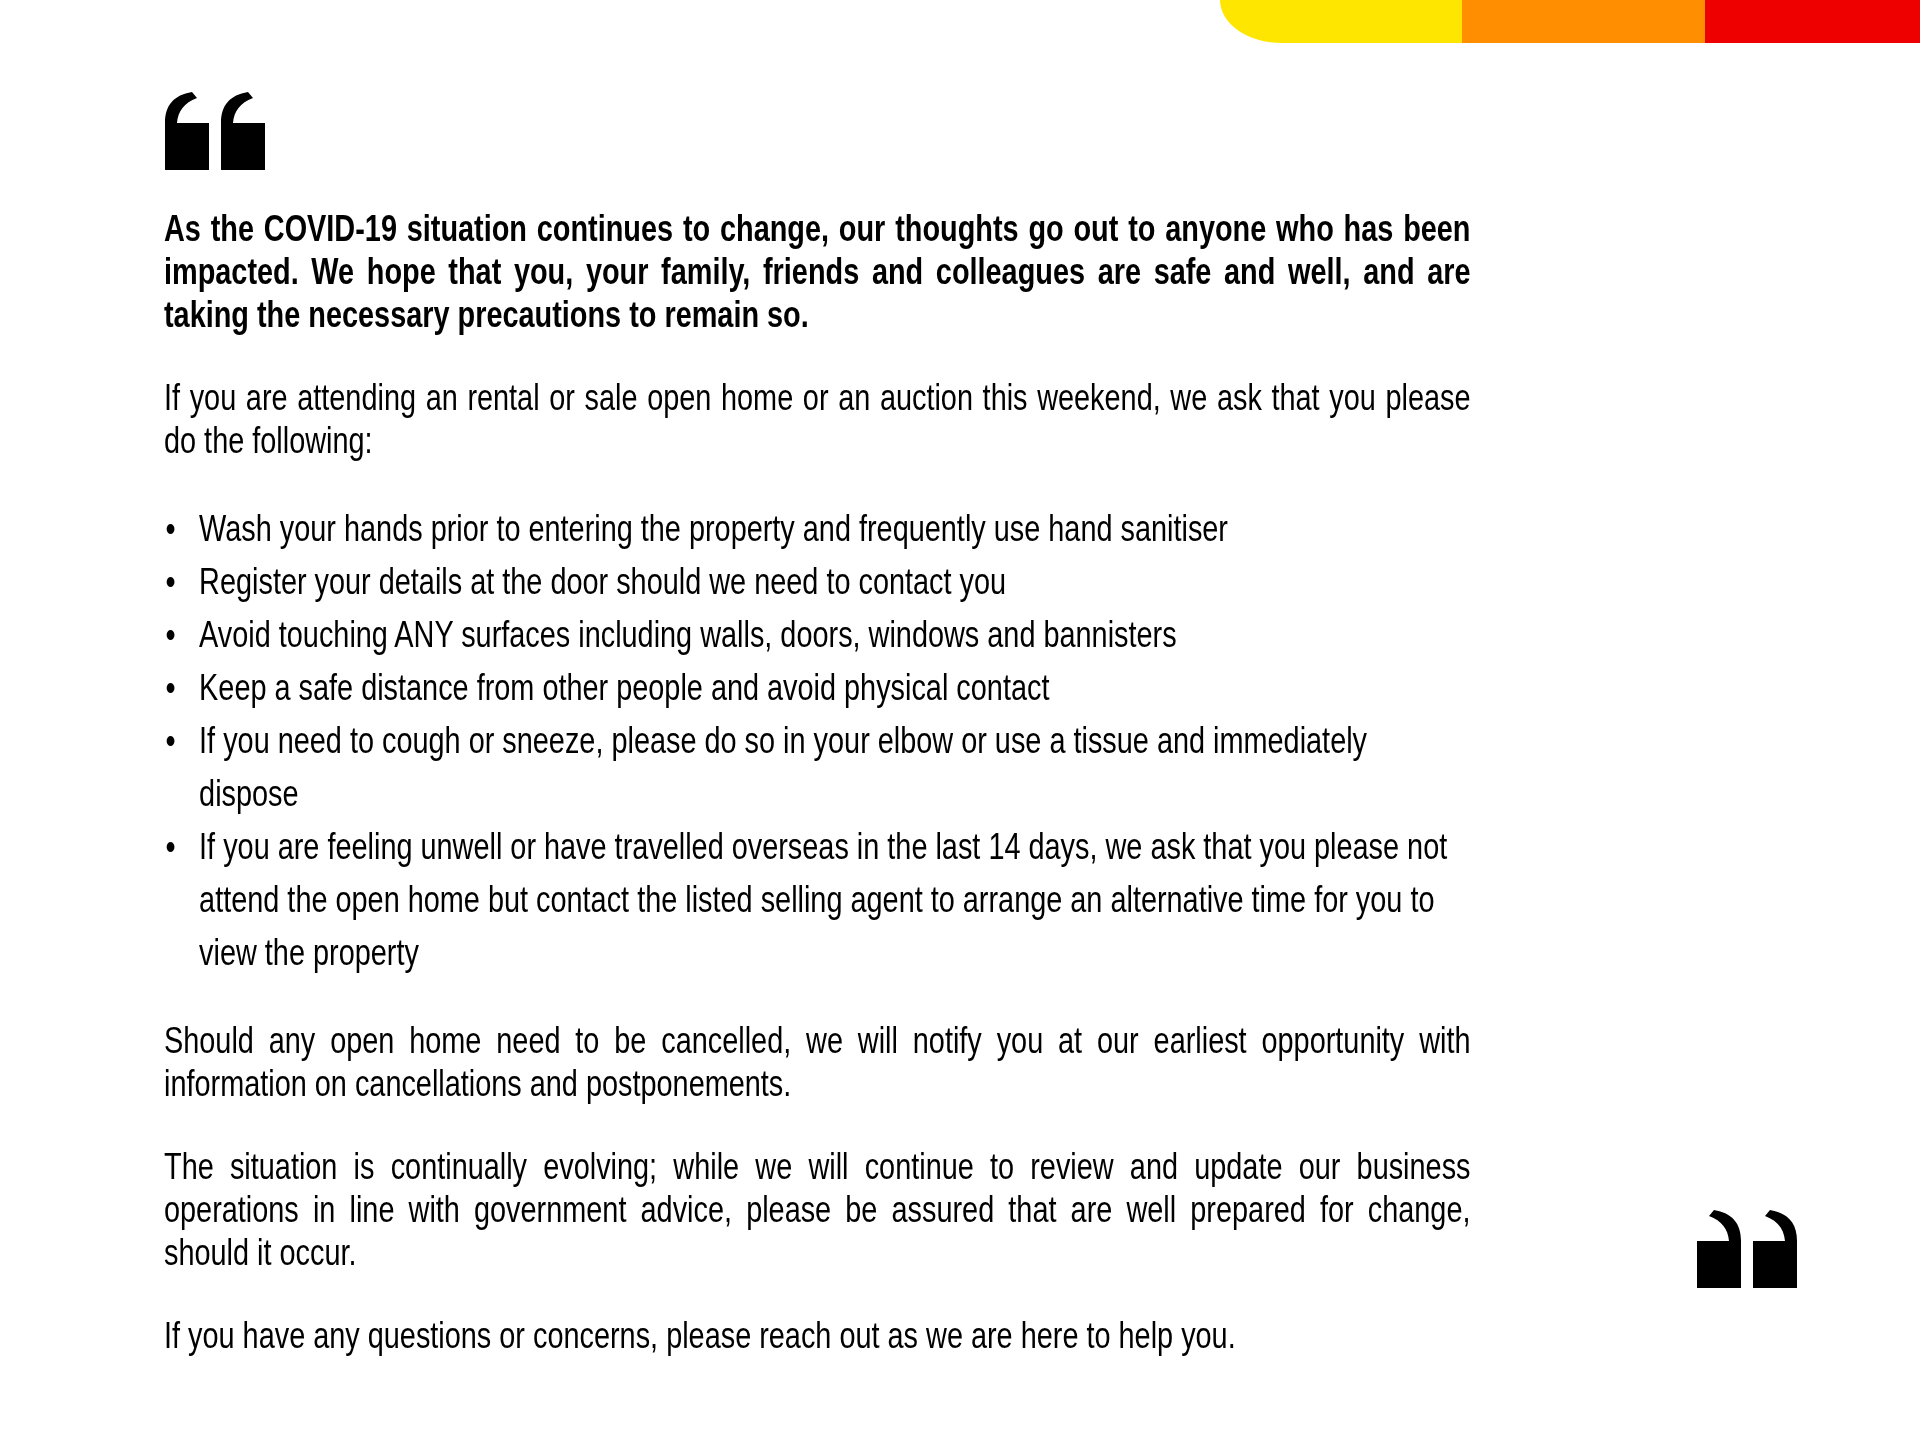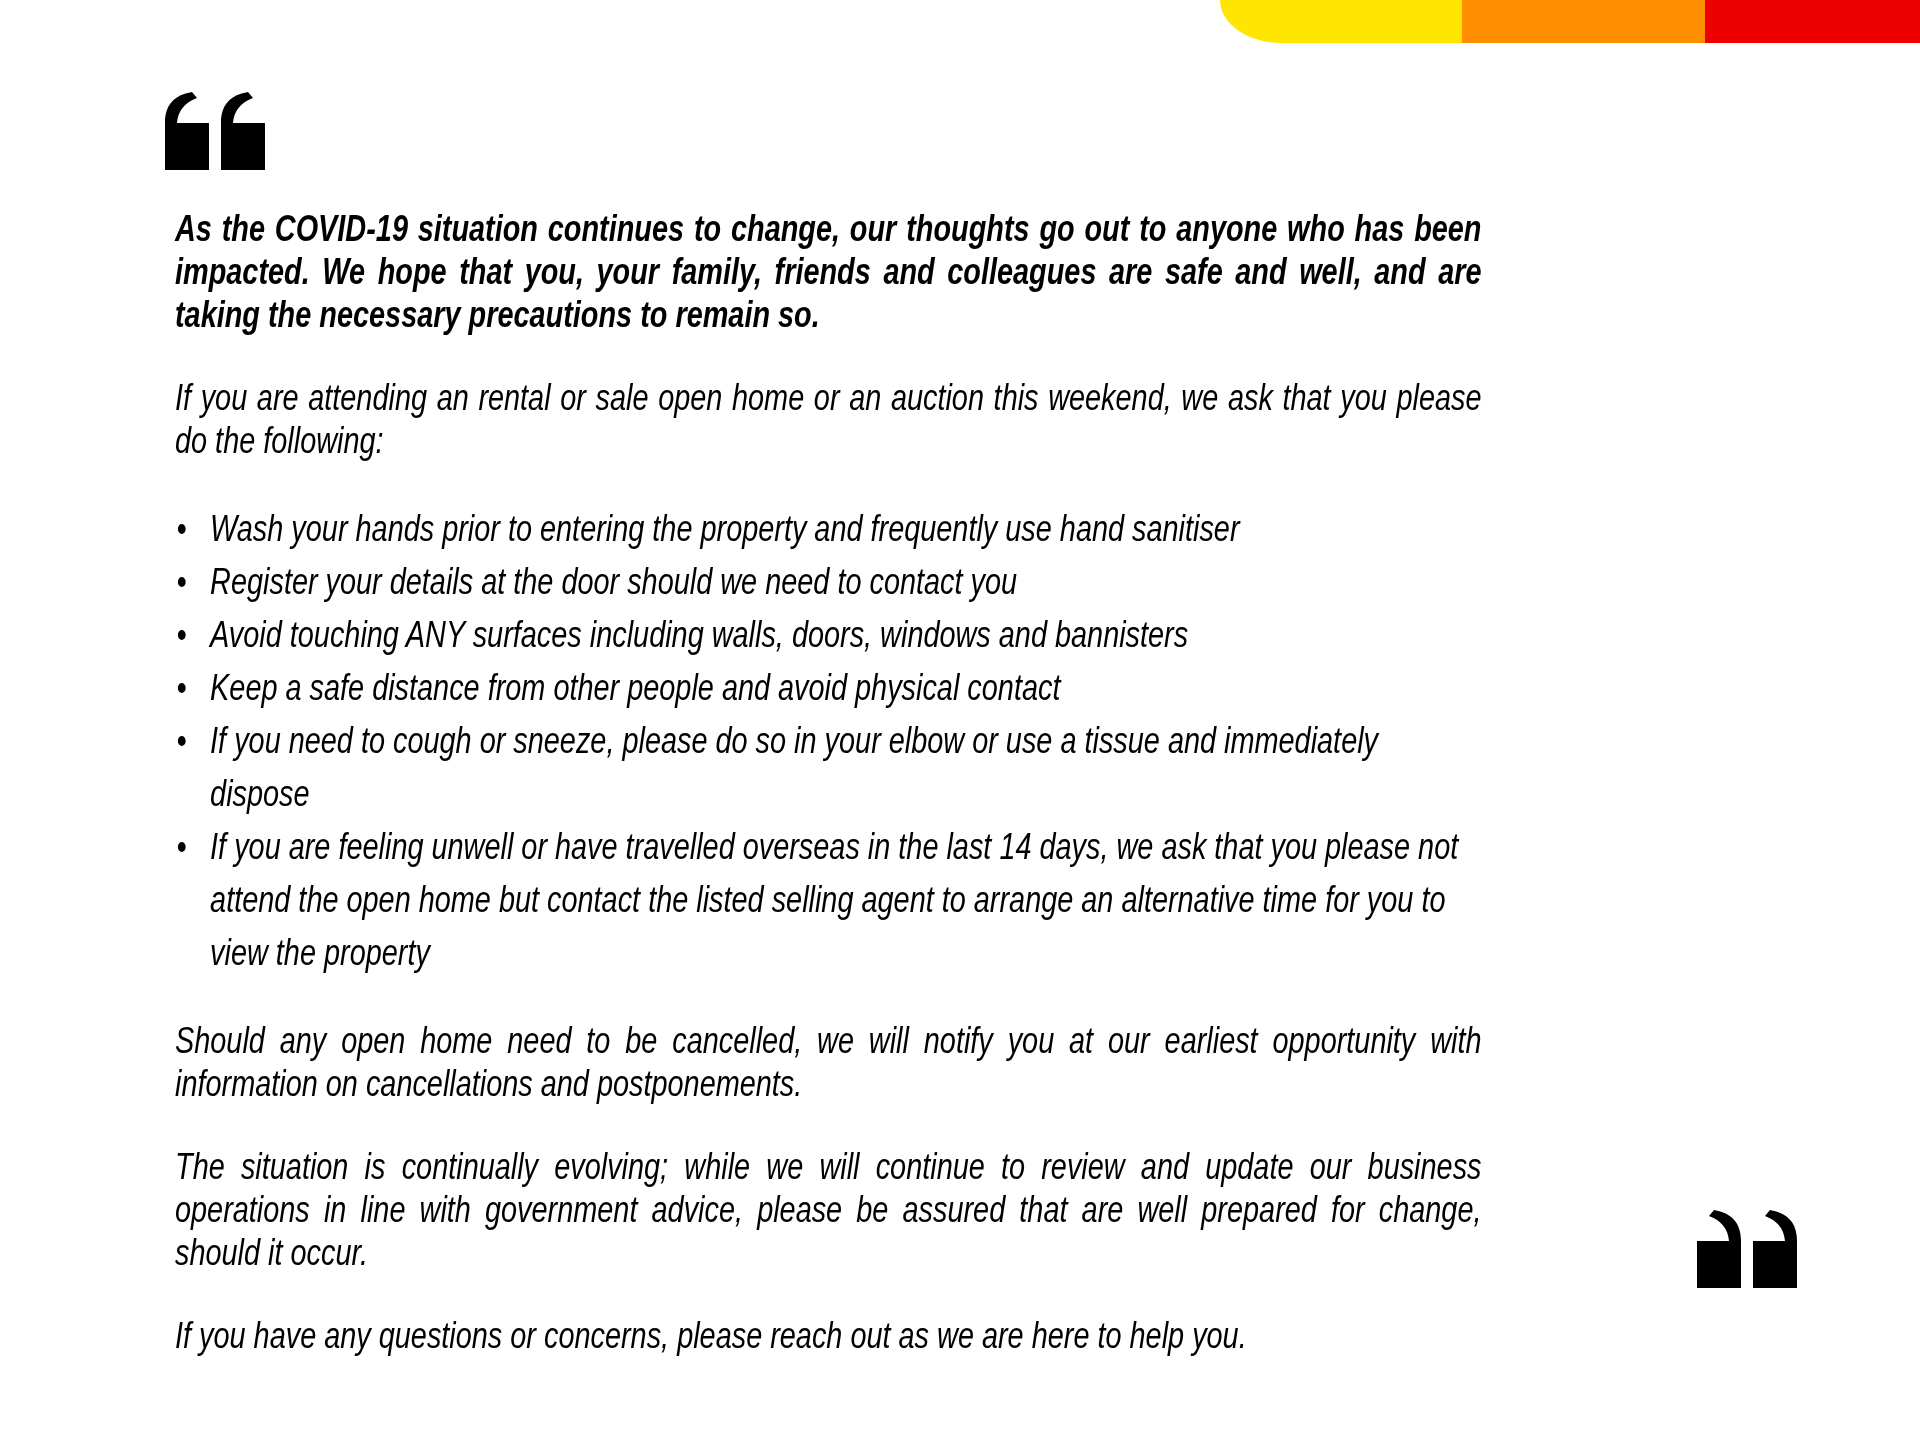--- a/index.html
+++ b/index.html
@@ -24,21 +24,21 @@
   .seg-red    { flex: 1;      background: #EE0000; }
 
   
   .quote { position: absolute; display: flex; gap: 9px; }
   .quote-open  { left: 165px; top: 92px; }
   .quote-close { left: 1695px; top: 1210px; transform: scaleX(-1); transform-origin: 51px 0; }
   .quote svg { display: block; }
   .quote path { fill: #000000; }
 
   
-  .column { position: absolute; left: 175px; top: 207px; width: 1306px; font-style: italic; }
+  .column { position: absolute; left: 164px; top: 207px; width: 1306px; }
   .squeeze { width: 1675px; transform: scaleX(0.78); transform-origin: 0 0; }
 
   p {
     font-size: 37px;
     line-height: 43px;
     text-align: justify;
     margin-bottom: 40px;
   }
   p.bold-intro { font-weight: bold; }
 

